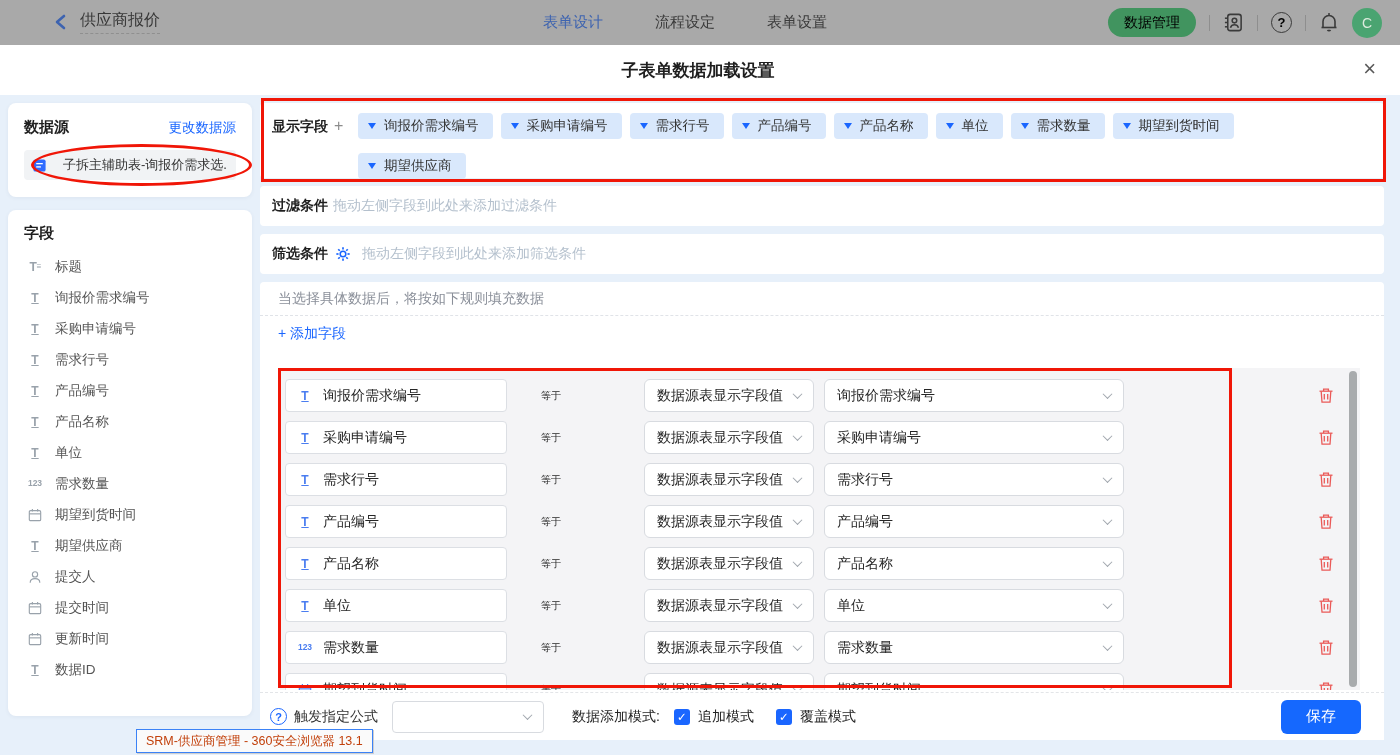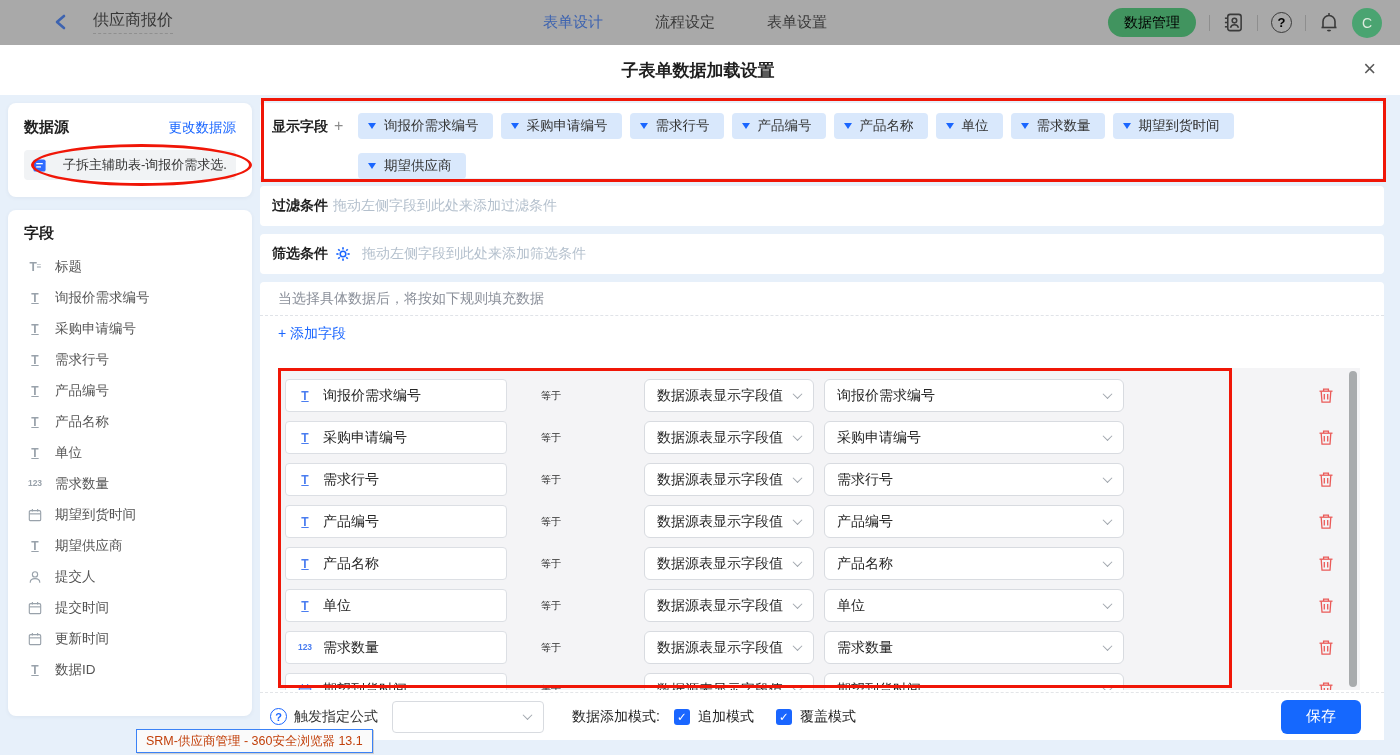--- a/index.html
+++ b/index.html
@@ -5,21 +5,21 @@
   :root{
     --accent:#1a66ff; --annotation:#f01607; --rowbg:#f4f4f6; --pagebg:#e7f0fa;
     --border:#dcdfe4; --trash:#ea5a58; --savebg:#1568fe; --chipbg:#d9e8fc;
   }
   *{margin:0;padding:0;box-sizing:border-box;}
   body{font-family:"Liberation Sans","DejaVu Sans",sans-serif;}
   .screen{position:relative;width:1400px;height:755px;overflow:hidden;background:var(--pagebg);}
 
   
   .topbar{position:absolute;left:0;top:0;width:1400px;height:45px;background:#a9a9a9;}
-  .tb-left{position:absolute;left:54px;top:0;height:43px;display:flex;align-items:center;gap:25px;}
+  .tb-left{position:absolute;left:54px;top:0;height:43px;display:flex;align-items:center;gap:12px;}
   .tb-back{display:flex;align-items:center;}
   .tb-title{font-size:16px;color:#383838;border-bottom:1px dashed #8f8f8f;padding-bottom:2px;}
   .tb-tabs{position:absolute;left:50%;top:0;height:45px;margin-left:-15px;transform:translateX(-50%);display:flex;align-items:center;gap:52px;}
   .tb-tab{font-size:15px;color:#3a3a3a;cursor:pointer;}
   .tb-tab.active{color:#3d63b0;}
   .tb-right{position:absolute;right:18px;top:0;height:45px;display:flex;align-items:center;gap:13px;}
   .tb-pill{height:29px;padding:0 16px;border-radius:15px;background:#41945f;color:#000000;font-size:14px;display:flex;align-items:center;border:none;}
   .tb-divider{width:1px;height:16px;background:#8e8e8e;}
   .tb-ic{display:flex;align-items:center;justify-content:center;color:#3a3a3a;}
   .tb-help{width:21px;height:21px;border-radius:50%;border:1.6px solid #3a3a3a;font-size:13px;font-weight:700;display:flex;align-items:center;justify-content:center;}

